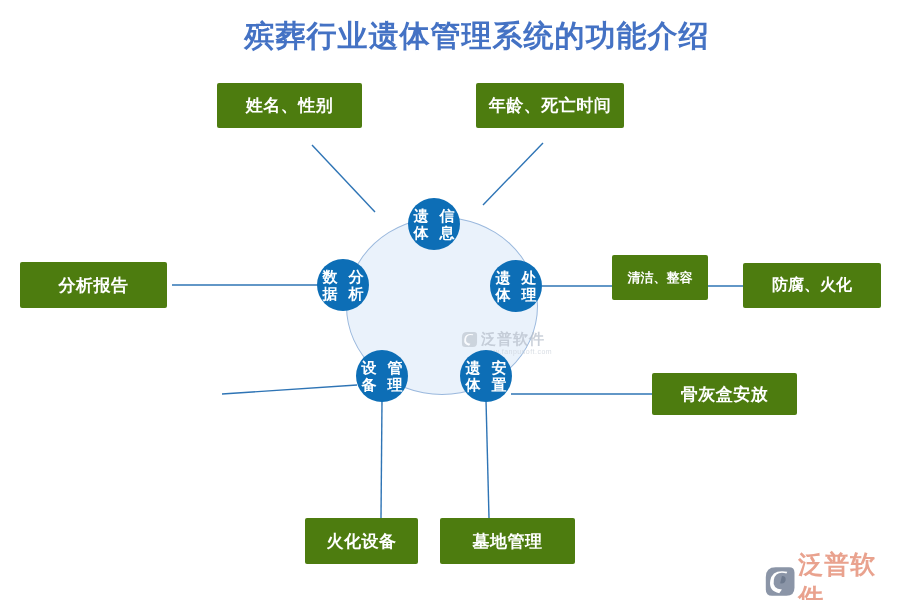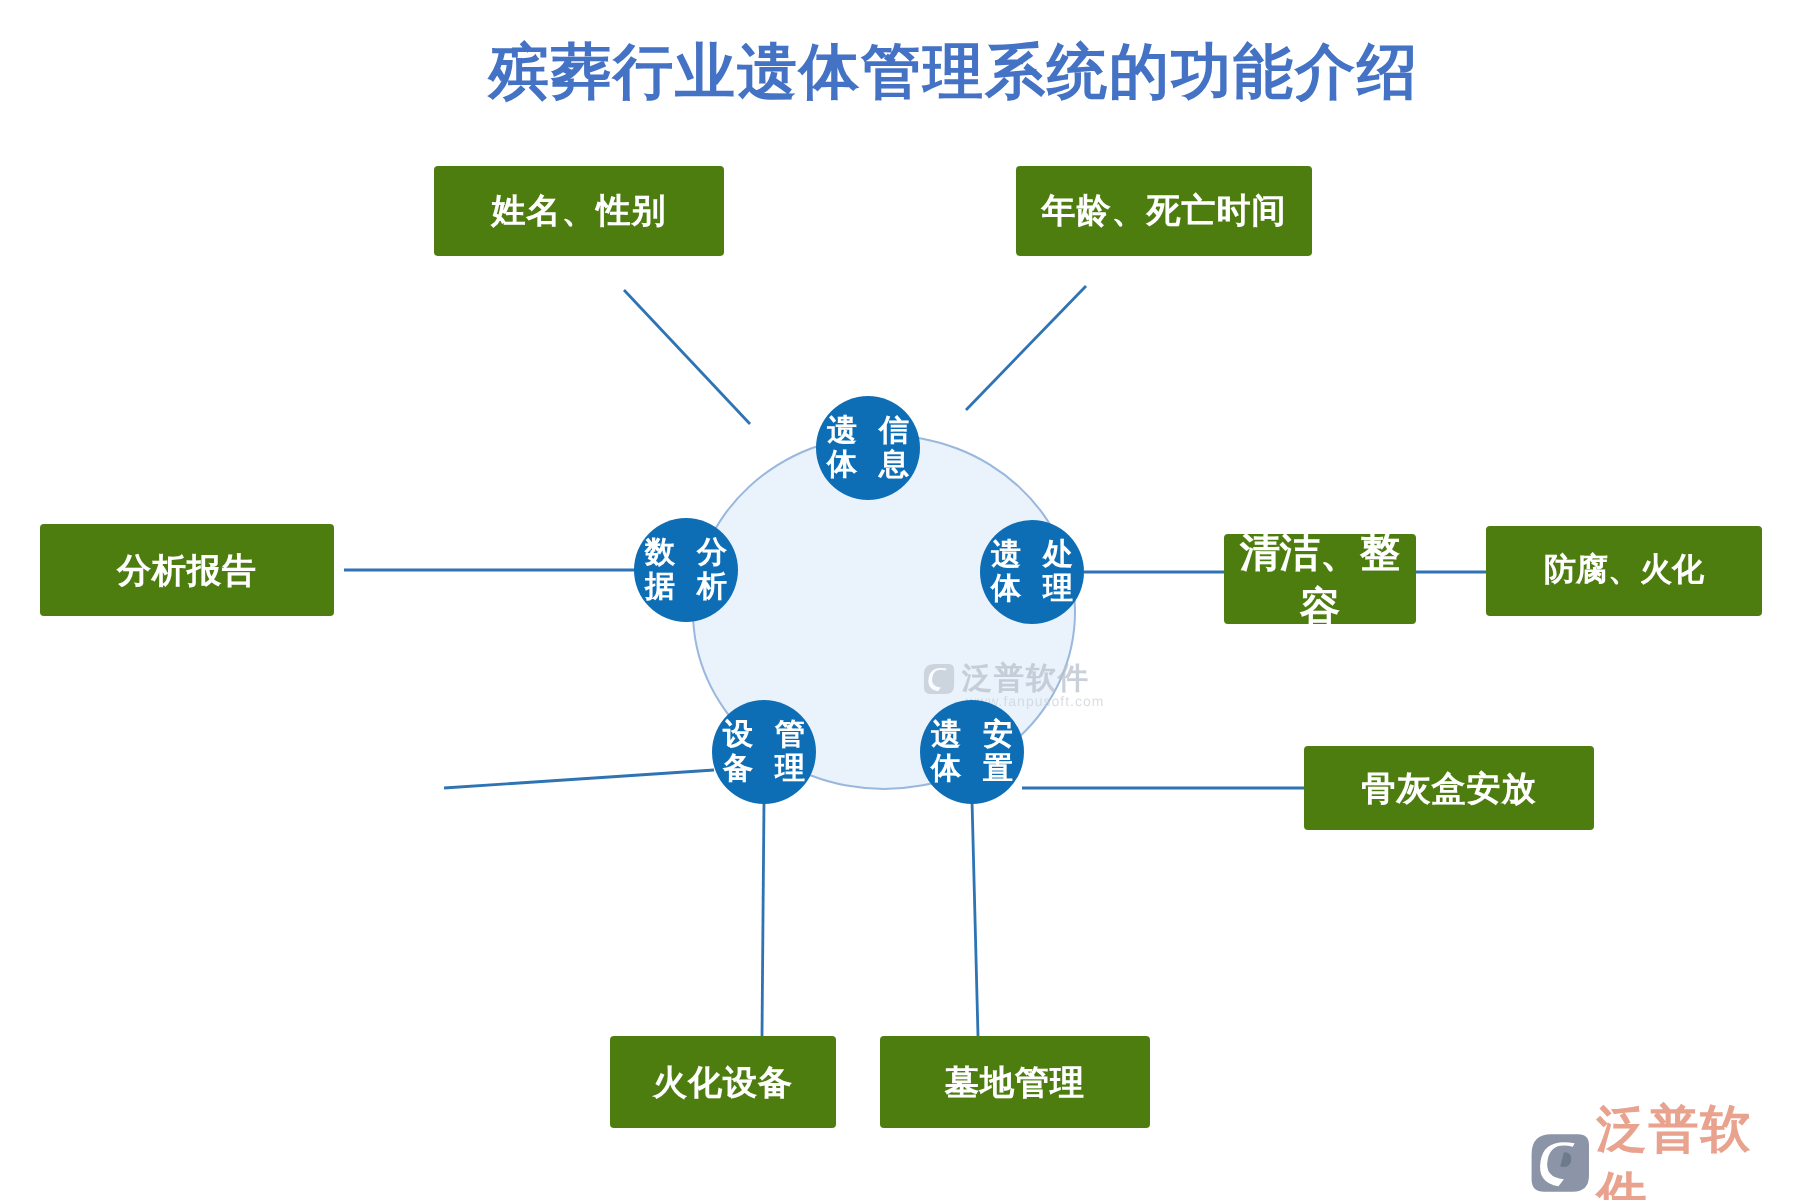--- a/index.html
+++ b/index.html
@@ -49,23 +49,23 @@
     position:absolute;
     background:#4d7c0f;
     color:#ffffff;font-weight:bold;
     font-size:17px;
     display:flex;align-items:center;justify-content:center;
     border-radius:2px;
     text-align:center;
     letter-spacing:0.5px;
   }
   .b-name-gender{left:217px;top:83px;width:145px;height:45px;}
-  .b-age-death{left:508px;top:83px;width:148px;height:45px;}
+  .b-age-death{left:476px;top:83px;width:148px;height:45px;}
   .b-analysis-report{left:20px;top:262px;width:147px;height:46px;}
-  .b-clean-grooming{left:612px;top:267px;width:96px;height:45px;font-size:20px;letter-spacing:0;}
+  .b-clean-grooming{left:612px;top:255px;width:96px;height:45px;font-size:13px;letter-spacing:0;}
   .b-embalm-cremation{left:743px;top:263px;width:138px;height:45px;font-size:16px;letter-spacing:0;}
   .b-cremation-equipment{left:78px;top:373px;width:142px;height:42px;}
   .b-urn-placement{left:652px;top:373px;width:145px;height:42px;}
   .b-embalm-supplies{left:305px;top:518px;width:113px;height:46px;}
   .b-cemetery-mgmt{left:440px;top:518px;width:135px;height:46px;}
   .watermark{
     position:absolute;left:461px;top:330px;
     display:flex;flex-direction:column;
     opacity:0.75;
   }

